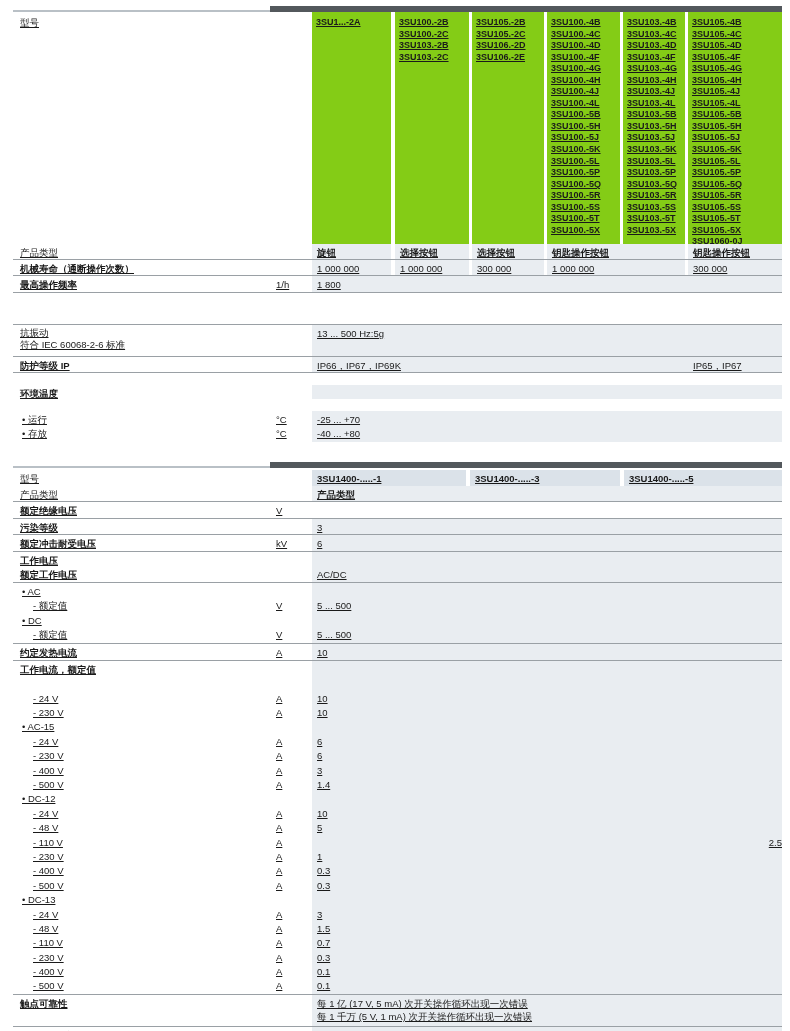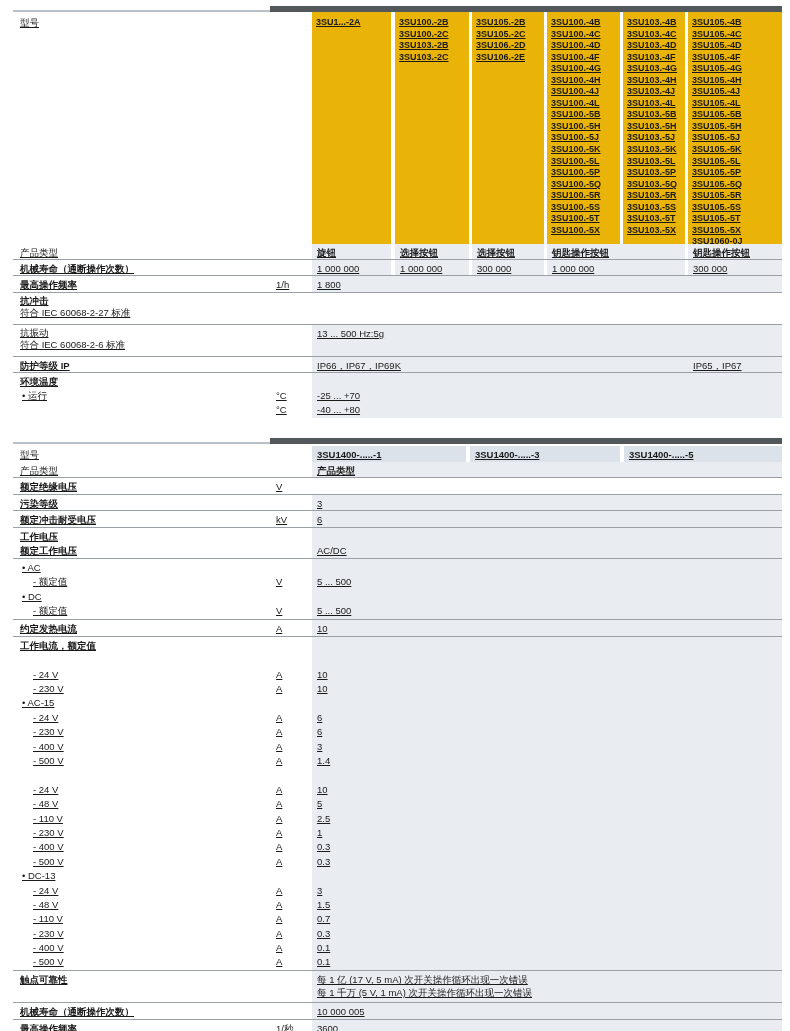--- a/index.html
+++ b/index.html
@@ -27,31 +27,31 @@
   .lab.ind1{padding-left:9px;}
   .lab.ind2{padding-left:20px;}
   .lab.two{display:flex;flex-direction:column;line-height:12.6px;padding-top:2px;}
   .b{font-weight:bold;}
   .unit{grid-column:2;padding:3px 0 0 6px;white-space:nowrap;}
   .cell{background:#e9edf1;padding:3px 0 0 5px;white-space:pre-line;line-height:12.8px;overflow:hidden;}
 
   
   .models-row{height:232px;}
   .models-row .lab{padding-top:5px;}
-  .mcell{background:#eab308;padding:5px 0 0 4px;font-weight:bold;font-size:9px;line-height:11.55px;white-space:pre-line;overflow:hidden;}
+  .mcell{background:#84cc16;padding:5px 0 0 4px;font-weight:bold;font-size:9px;line-height:11.55px;white-space:pre-line;overflow:hidden;}
   
   .mrow2{height:16px;}
   .mcell2{background:#dbe2e9;padding:3px 0 0 5px;font-weight:bold;font-size:9.5px;white-space:nowrap;overflow:hidden;}
 
   
   .hm{height:15px;}
   .hh{height:15.7px;}
   .ht{height:31px;}
   .hs{height:14.4px;}
-  .he{height:14px;}
+  .he{height:14px;margin-top:12px;}
   .hp{height:17px;}
   .hpr{height:14.5px;}
   .hl{height:18px;}
 </style>
 </head>
 <body>
 
 <div class="page">
 
   <section>
@@ -145,24 +145,20 @@
           <span class="cell" style="grid-column: 7;">300 000</span>
           <span class="cell" style="grid-column: 9 / 12;">1 000 000</span>
           <span class="cell" style="grid-column: 13;">300 000</span>
         </div>
         <div class="row hh hr">
           <span class="lab b">最高操作频率</span>
           <span class="unit">1/h</span>
           <span class="cell" style="grid-column: 3 / -1;">1 800</span>
         </div>
         <div class="row ht hr">
-          <span class="lab two">
-            <span class="lb1 b">抗冲击</span>
-            <span class="lb2">符合 IEC 60068-2-27 标准</span>
-          </span>
           <span class="cell" style="grid-column: 3 / -1; margin-top: 36px;">11 ms，50 g，半波正弦</span>
         </div>
         <div class="row ht hr">
           <span class="lab two">
             <span class="lb1">抗振动</span>
             <span class="lb2">符合 IEC 60068-2-6 标准</span>
           </span>
           <span class="cell" style="grid-column: 3 / -1;">13 ... 500 Hz:5g</span>
         </div>
         <div class="row hh hr">
@@ -173,20 +169,21 @@
         <div class="row he">
           <span class="lab b">环境温度</span>
           <span class="cell" style="grid-column: 3 / -1;"></span>
         </div>
         <div class="row he">
           <span class="lab ind1">• 运行</span>
           <span class="unit">°C</span>
           <span class="cell" style="grid-column: 3 / -1;">-25 ... +70</span>
         </div>
         <div class="row hp">
+          <span class="lab ind1">• 存放</span>
           <span class="unit">°C</span>
           <span class="cell" style="grid-column: 3 / -1;">-40 ... +80</span>
         </div>
       </div>
   </section>
 
   <section class="t2gap">
     <div class="topbar t2bargap">
       <div class="bar-light"></div>
       <div class="bar-dark"></div>
@@ -282,36 +279,37 @@
           <span class="lab ind2">- 400 V</span>
           <span class="unit">A</span>
           <span class="cell" style="grid-column: 3 / -1;">3</span>
         </div>
         <div class="row t2 hs">
           <span class="lab ind2">- 500 V</span>
           <span class="unit">A</span>
           <span class="cell" style="grid-column: 3 / -1;">1.4</span>
         </div>
         <div class="row t2 hs">
+          <span class="lab ind1">• DC-12</span>
           <span class="cell" style="grid-column: 3 / -1;"></span>
         </div>
         <div class="row t2 hs">
           <span class="lab ind2">- 24 V</span>
           <span class="unit">A</span>
           <span class="cell" style="grid-column: 3 / -1;">10</span>
         </div>
         <div class="row t2 hs">
           <span class="lab ind2">- 48 V</span>
           <span class="unit">A</span>
           <span class="cell" style="grid-column: 3 / -1;">5</span>
         </div>
         <div class="row t2 hs">
           <span class="lab ind2">- 110 V</span>
           <span class="unit">A</span>
-          <span class="cell" style="grid-column: 3 / -1;">2.5</span>
+          <span class="cell" style="grid-column: 3 / -1; text-align: right;">2.5</span>
         </div>
         <div class="row t2 hs">
           <span class="lab ind2">- 230 V</span>
           <span class="unit">A</span>
           <span class="cell" style="grid-column: 3 / -1;">1</span>
         </div>
         <div class="row t2 hs">
           <span class="lab ind2">- 400 V</span>
           <span class="unit">A</span>
           <span class="cell" style="grid-column: 3 / -1;">0.3</span>

